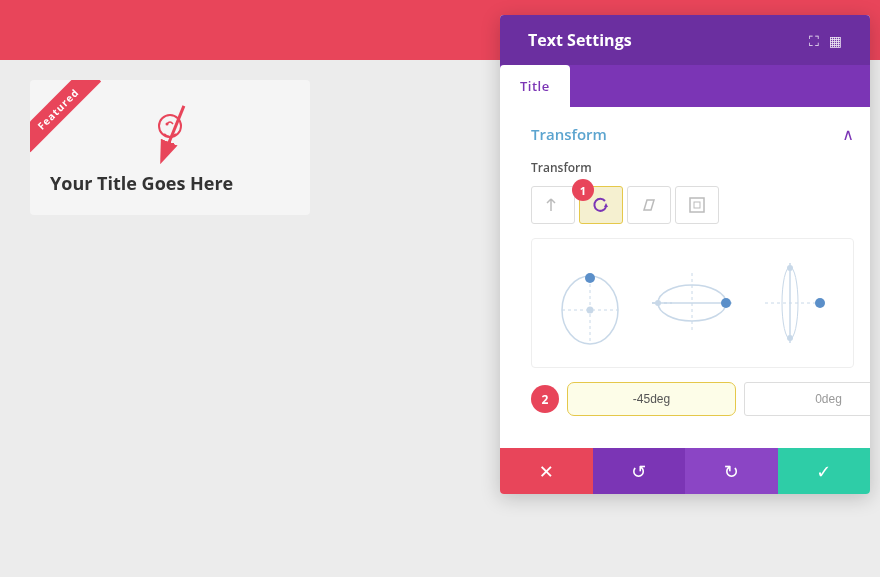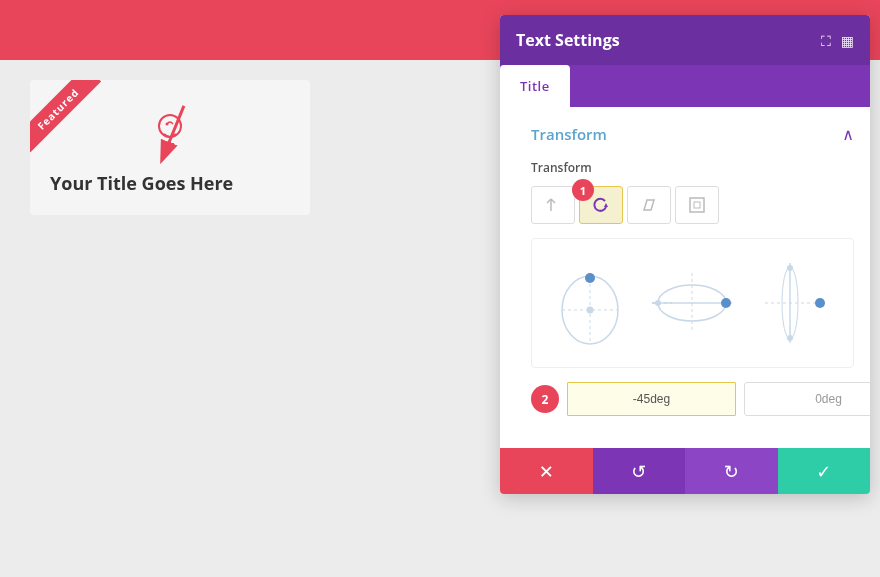--- a/index.html
+++ b/index.html
@@ -117,21 +117,21 @@
       width: 370px;
       background: white;
       border-radius: 4px;
       overflow: hidden;
       z-index: 10;
       box-shadow: 0 4px 20px rgba(0,0,0,0.2);
     }
 
     .panel-header {
       background: #6b2fa0;
-      padding: 14px 16px;
+      padding: 14px 28px;
       display: flex;
       align-items: center;
       justify-content: space-between;
     }
 
     .panel-title {
       color: white;
       font-size: 16px;
       font-weight: bold;
     }
@@ -287,21 +287,21 @@
       display: flex;
       align-items: center;
       justify-content: center;
       flex-shrink: 0;
     }
 
     .deg-input {
       flex: 1;
       height: 34px;
       border: 1px solid #e5c84a;
-      border-radius: 1px;
+      border-radius: 7px;
       text-align: center;
       font-size: 12px;
       color: #555;
       background: #fdfde8;
       padding: 0 6px;
     }
 
     .deg-input-normal {
       flex: 1;
       height: 34px;

